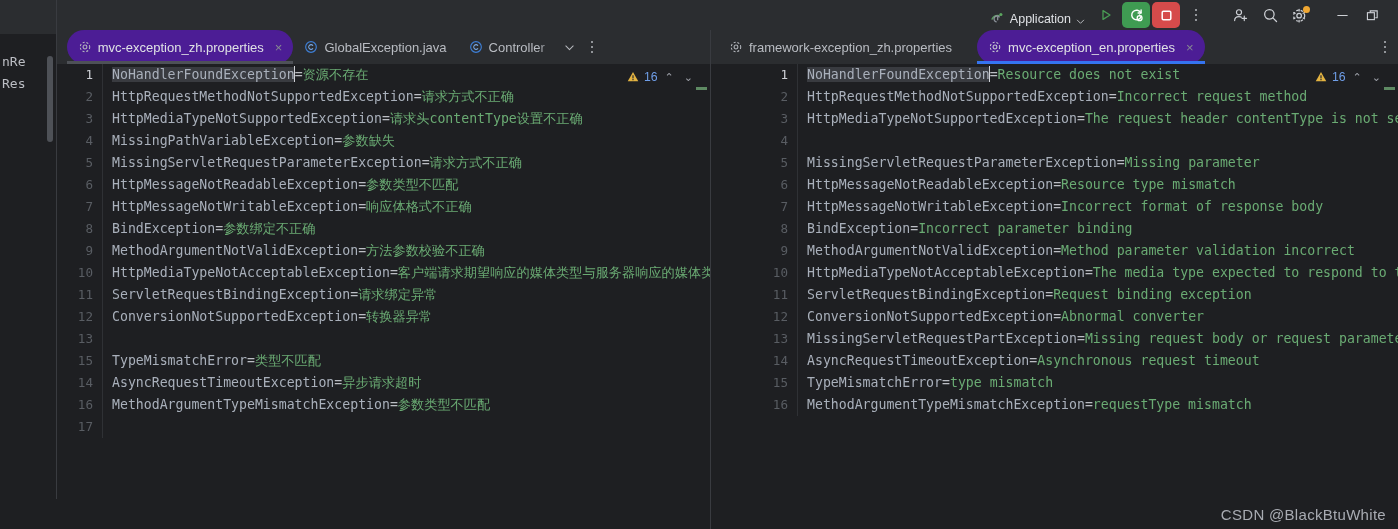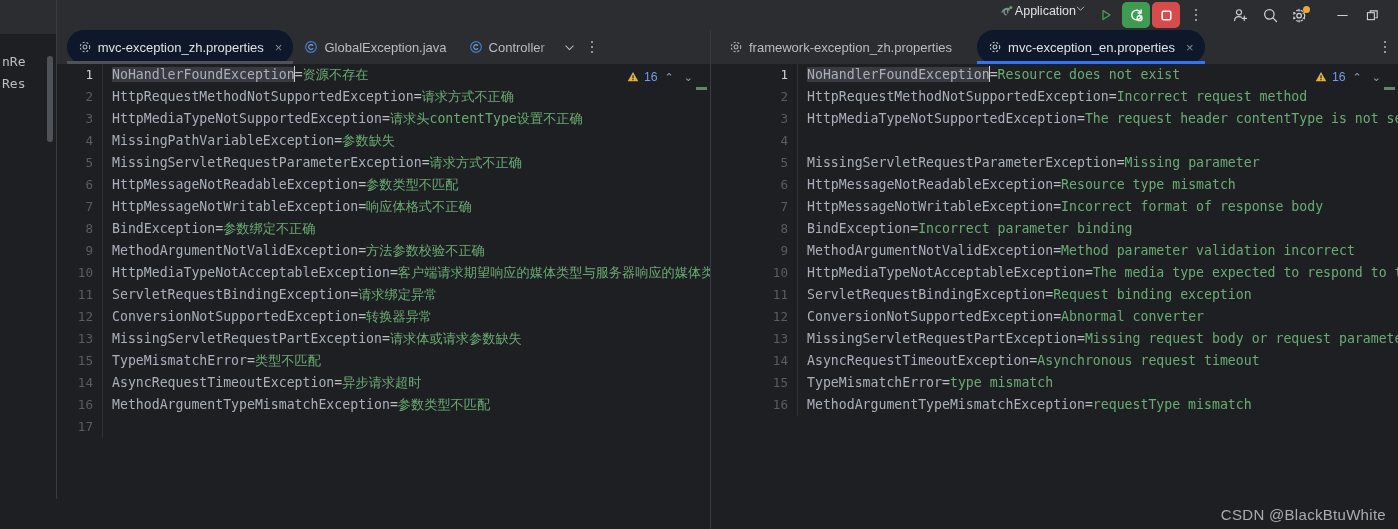--- a/index.html
+++ b/index.html
@@ -12,21 +12,21 @@
   #app { position: relative; width: 1398px; height: 529px; background: #1e1f22; }
 
   
   .toolbar {
     position: absolute; top: 0; left: 0; width: 1398px; height: 30px;
     background: #2b2d30;
     display: flex; align-items: center; justify-content: flex-end;
   }
   .tb-right { display: flex; align-items: center; height: 30px; }
   .runcfg {
-    display: flex; align-items: flex-start; 
+    display: flex; align-items: flex-end; gap: 5px;
     height: 22px; padding: 0 6px 0 4px; border-radius: 4px;
     color: #dfe1e5; font-size: 12.5px; cursor: default;
   }
   .runcfg .lbl { color: #dfe1e5; font-size: 12.5px; }
   .ic { display: inline-flex; align-items: center; justify-content: center; }
   .tb-btn {
     width: 28px; height: 26px; display: flex; align-items: center; justify-content: center;
     border-radius: 5px; margin: 0 1px;
   }
   .tb-btn.green { background: #3f9b52; }
@@ -65,21 +65,21 @@
   
   .tabbar {
     height: 34px; background: #2b2d30; display: flex; align-items: stretch;
     position: relative; flex: none; overflow: hidden;
   }
   .tab {
     display: flex; align-items: center; gap: 6px;
     padding: 0 11px; height: 34px; position: relative;
     color: #b9bcc2; font-size: 13px; white-space: nowrap; cursor: default;
   }
-  .tab.active { background: #0f172a; color: #dfe1e5; border-radius: 17px; }
+  .tab.active { background: #4c1d95; color: #dfe1e5; border-radius: 17px; }
   .tab.active .tab-underline {
     position: absolute; left: 0; right: 0; bottom: 0; height: 3px;
   }
   .tab.active.focused .tab-underline { background: #3574f0; }
   .tab.active.unfocused .tab-underline { background: #4e5157; }
   .tab .xclose { color: #868a91; font-size: 13px; margin-left: 5px; }
   .tab.clipped { -webkit-mask-image: linear-gradient(to right, #000 82%, transparent 100%);
                  mask-image: linear-gradient(to right, #000 82%, transparent 100%); }
   .tabbar-spacer { flex: 1; }
   .tabctrl { display: flex; align-items: center; padding: 0 8px; }
@@ -368,21 +368,20 @@
               <span class="code"><span class="k">ServletRequestBindingException</span><span class="eq">=</span><span class="v">请求绑定异常</span></span>
             </div>
             <div class="row">
               <span class="gutter-num">12</span>
               <span class="gutter-sep"></span>
               <span class="code"><span class="k">ConversionNotSupportedException</span><span class="eq">=</span><span class="v">转换器异常</span></span>
             </div>
             <div class="row">
               <span class="gutter-num">13</span>
               <span class="gutter-sep"></span>
-              <span class="code"><span class="k">MissingServletRequestPartException</span><span class="eq">=</span><span class="v">请求体或请求参数缺失</span></span>
             </div>
             <div class="row">
               <span class="gutter-num">15</span>
               <span class="gutter-sep"></span>
               <span class="code"><span class="k">TypeMismatchError</span><span class="eq">=</span><span class="v">类型不匹配</span></span>
             </div>
             <div class="row">
               <span class="gutter-num">14</span>
               <span class="gutter-sep"></span>
               <span class="code"><span class="k">AsyncRequestTimeoutException</span><span class="eq">=</span><span class="v">异步请求超时</span></span>

